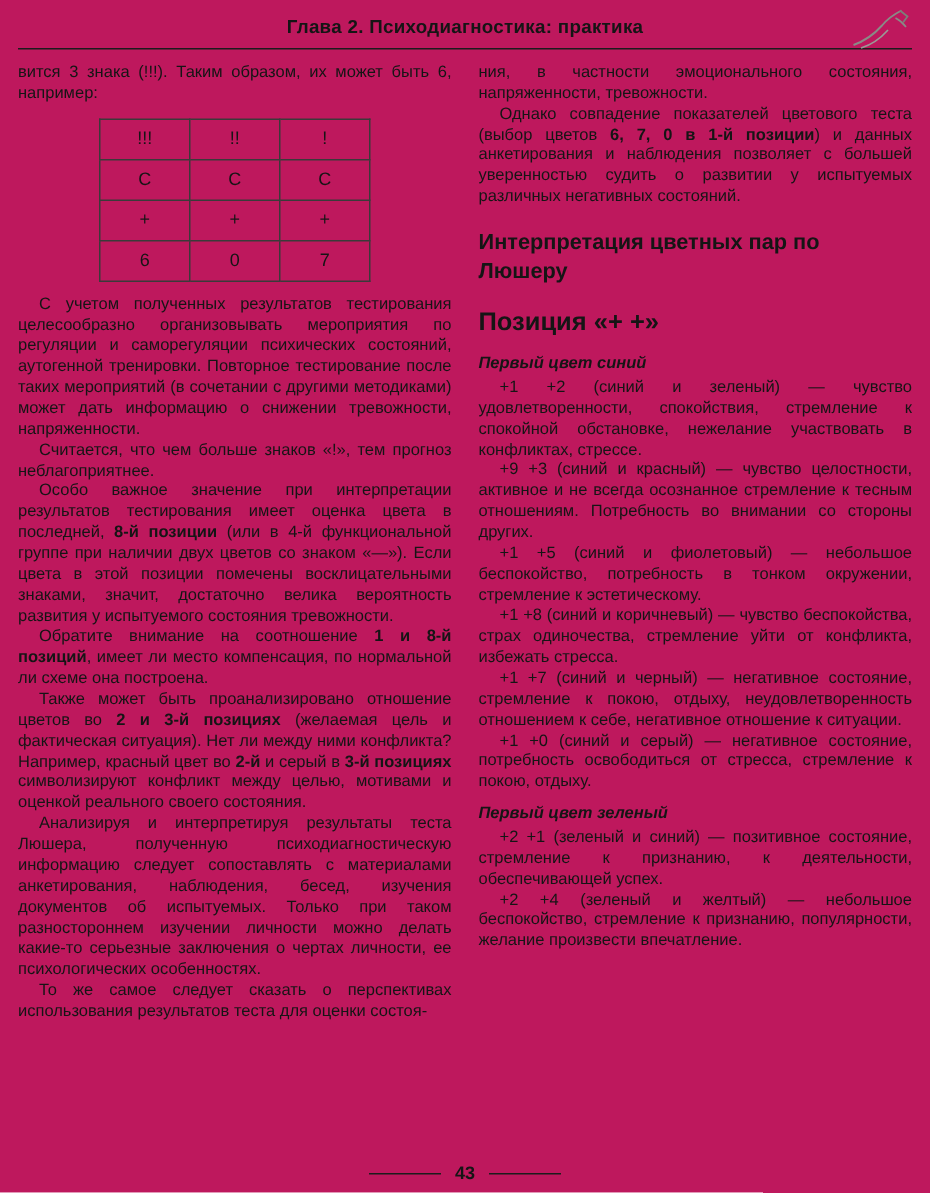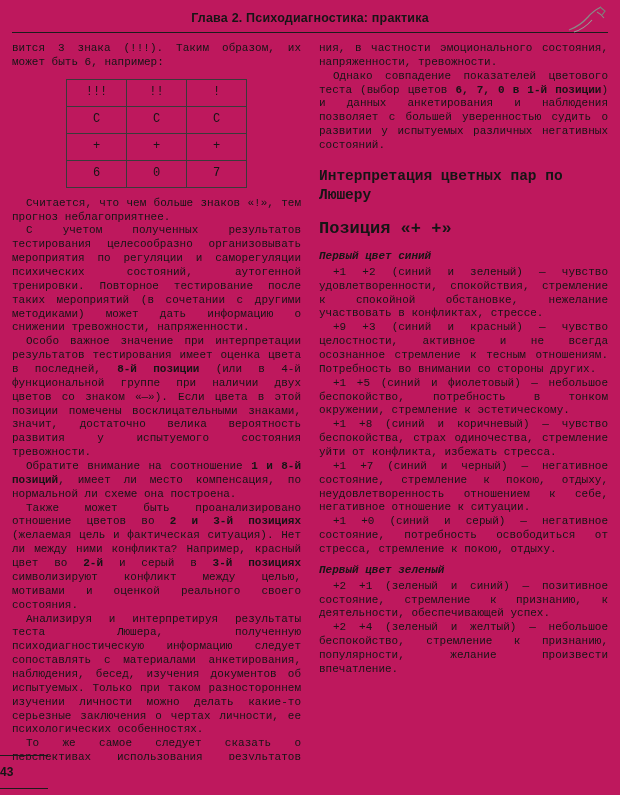--- a/index.html
+++ b/index.html
@@ -12,21 +12,21 @@
     font-family:"Liberation Sans", sans-serif;
     padding:8px 12px 0 12px;
     overflow:hidden;
   }
   
   .header { position:relative; text-align:center; }
   .chapter-title { font-size:12.5px; font-weight:bold; letter-spacing:0.2px; padding-top:3px; }
   .header-rule { border:none; border-top:1.6px solid #1c1c1c; margin:7px 0 9px 0; }
   .deco { position:absolute; right:-2px; top:-4px; width:44px; height:30px; }
   
-  .columns { display:flex; gap:18px; height:718px; overflow:hidden;font-family:Liberation Mono, monospace; }
+  .columns { display:flex; gap:18px; height:718px; overflow:hidden; }
   .col { flex:1 1 0; text-align:justify; font-size:11px; line-height:1.26; hyphens:auto; }
   .col p { text-indent:14px; }
   .col p.noindent { text-indent:0; }
   .b { font-weight:bold; }
   
   table.marks { border-collapse:collapse; margin:9px auto 9px auto; }
   table.marks td {
     border:1px solid #3a3a3a;
     width:60px; height:27px;
     text-align:center; vertical-align:middle;
@@ -35,21 +35,21 @@
   
   .section-title {
     font-size:14.5px; font-weight:bold; line-height:1.3;
     text-align:left; margin:14px 0 13px 0;
   }
   .position-title { font-size:17px; font-weight:bold; text-align:left; margin:2px 0 11px 0; }
   .color-title { font-size:11px; font-weight:bold; font-style:italic; text-align:left; margin:7px 0 2px 0; }
   
   .footer {
     position:absolute; left:0; bottom:6px; width:100%;
-    display:flex; align-items:flex-start; justify-content:center; gap:9px;flex-direction:column;
+    display:flex; align-items:center; justify-content:center; gap:9px;
   }
   .footer .rule { width:48px; border-top:1.3px solid #1c1c1c; height:0; }
   .page-number { font-size:12px; font-weight:bold; }
 </style>
 </head>
 <body>
 
 <div class="page">
 
   <div class="header">
@@ -86,22 +86,22 @@
             <td>+</td>
           </tr>
           <tr>
             <td>6</td>
             <td>0</td>
             <td>7</td>
           </tr>
         </tbody>
       </table>
 
+      <p>С учетом полученных результатов тестирования целесообразно организовывать мероприятия по регуляции и саморегуляции психических состояний, аутогенной тренировки. Повторное тестирование после таких мероприятий (в сочетании с другими методиками) может дать информацию о снижении тревожности, напряженности.</p>
       <p>Считается, что чем больше знаков «!», тем прогноз неблагоприятнее.</p>
-      <p>С учетом полученных результатов тестирования целесообразно организовывать мероприятия по регуляции и саморегуляции психических состояний, аутогенной тренировки. Повторное тестирование после таких мероприятий (в сочетании с другими методиками) может дать информацию о снижении тревожности, напряженности.</p>
       <p><span>Особо важное значение при интерпретации результатов тестирования имеет оценка цвета в последней, </span><span class="b">8-й позиции</span><span> (или в 4-й функциональной группе при наличии двух цветов со знаком «—»). Если цвета в этой позиции помечены восклицательными знаками, значит, достаточно велика вероятность развития у испытуемого состояния тревожности.</span></p>
       <p><span>Обратите внимание на соотношение </span><span class="b">1 и 8-й позиций</span><span>, имеет ли место компенсация, по нормальной ли схеме она построена.</span></p>
       <p><span>Также может быть проанализировано отношение цветов во </span><span class="b">2 и 3-й позициях</span><span> (желаемая цель и фактическая ситуация). Нет ли между ними конфликта? Например, красный цвет во </span><span class="b">2-й</span><span> и серый в </span><span class="b">3-й позициях</span><span> символизируют конфликт между целью, мотивами и оценкой реального своего состояния.</span></p>
       <p>Анализируя и интерпретируя результаты теста Люшера, полученную психодиагностическую информацию следует сопоставлять с материалами анкетирования, наблюдения, бесед, изучения документов об испытуемых. Только при таком разностороннем изучении личности можно делать какие-то серьезные заключения о чертах личности, ее психологических особенностях.</p>
       <p>То же самое следует сказать о перспективах использования результатов теста для оценки состоя-</p>
     </div>
 
     <div class="col">
       <p class="noindent">ния, в частности эмоционального состояния, напряженности, тревожности.</p>
       <p><span>Однако совпадение показателей цветового теста (выбор цветов </span><span class="b">6, 7, 0 в 1-й позиции</span><span>) и данных анкетирования и наблюдения позволяет с большей уверенностью судить о развитии у испытуемых различных негативных состояний.</span></p>

